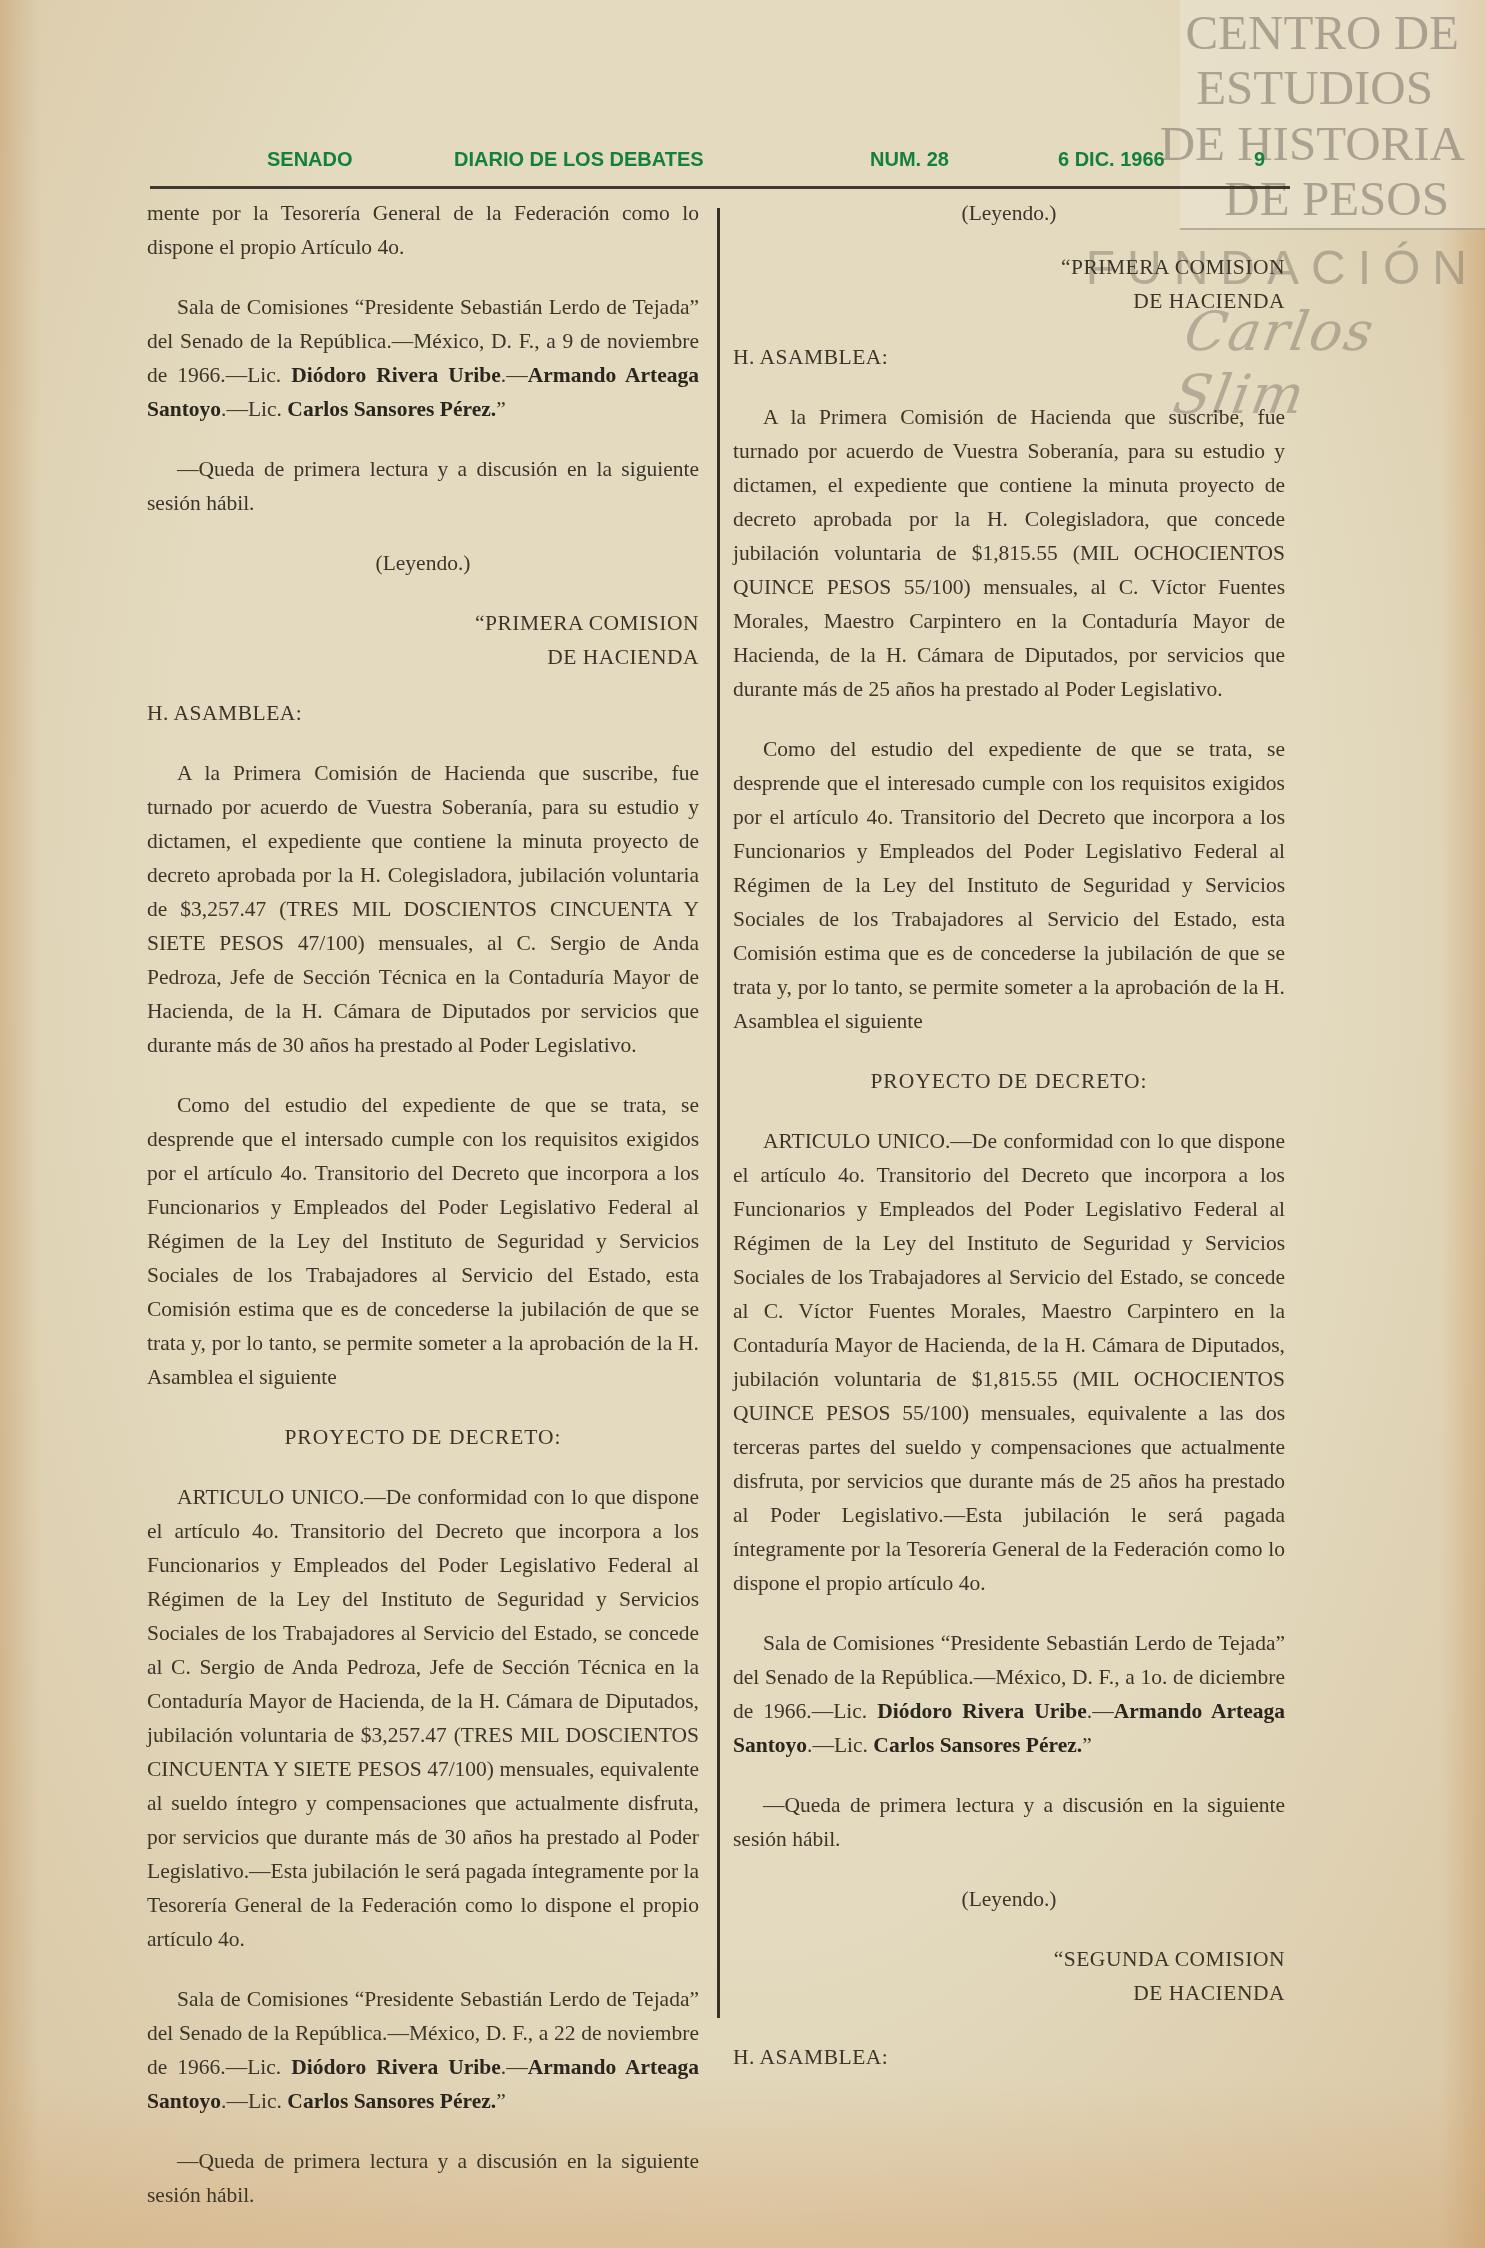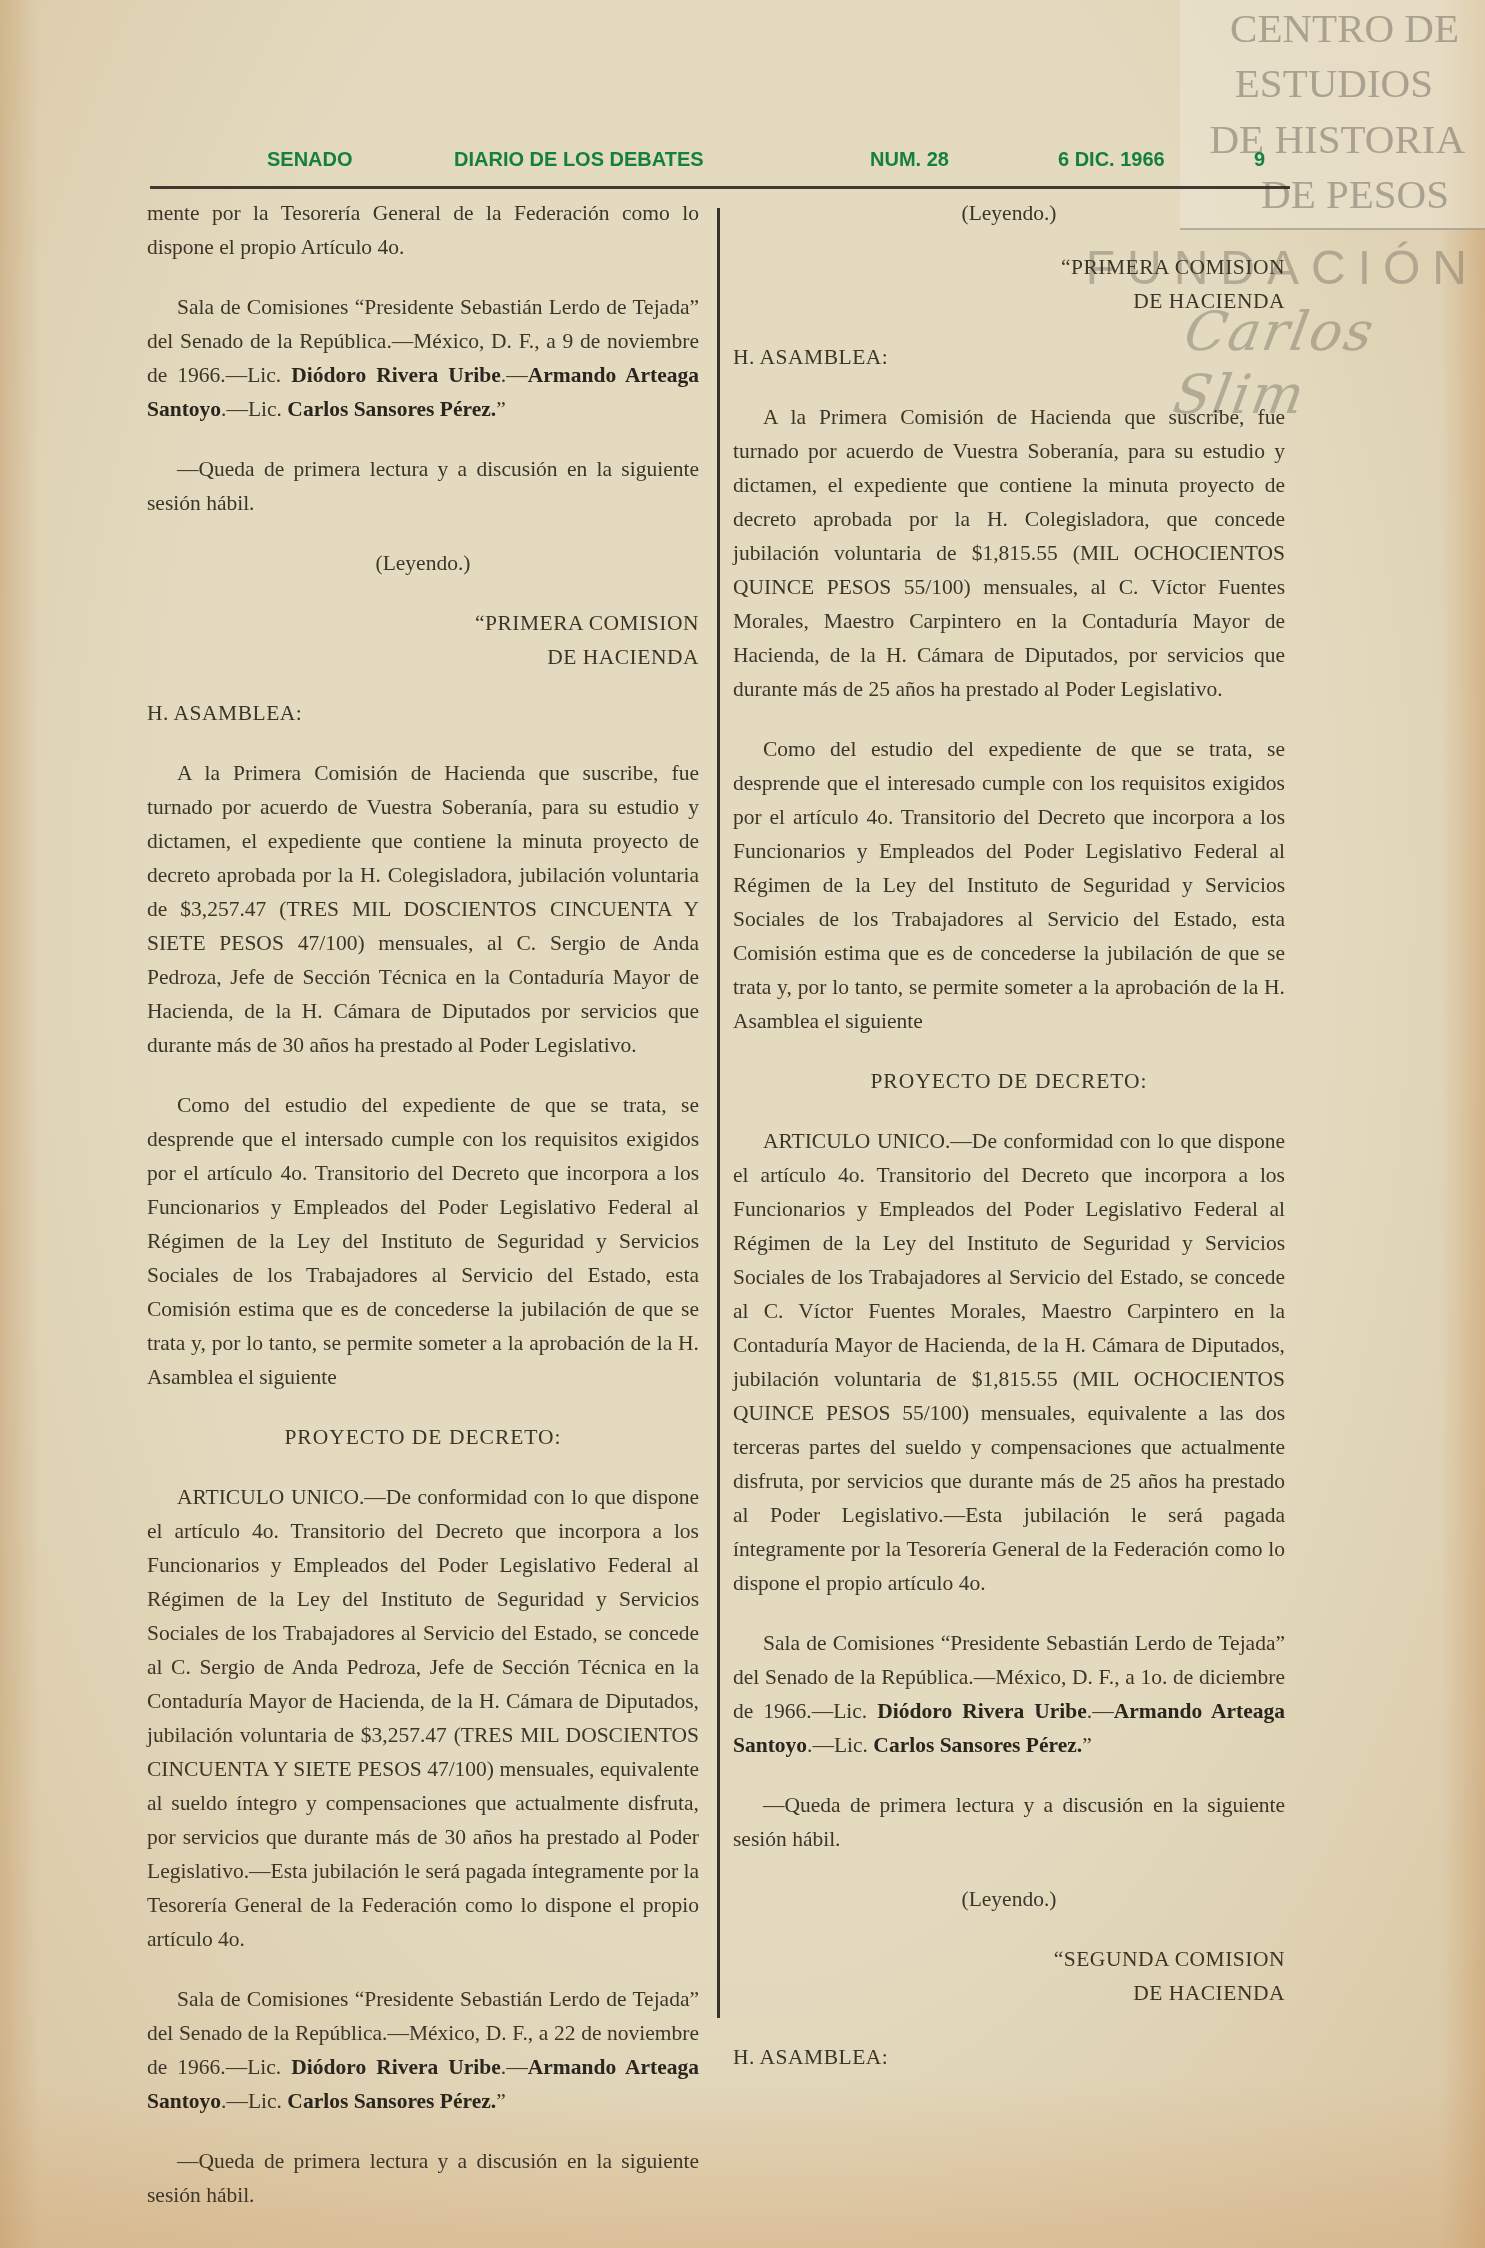--- a/index.html
+++ b/index.html
@@ -19,21 +19,21 @@
   }
   
   .watermark { position: absolute; right: 0; top: 0; width: 305px; height: 380px; pointer-events: none; }
   .wm-block {
     position: absolute; left: 0; top: 0; width: 305px; height: 228px;
     background: rgba(236,230,212,0.55);
     border-bottom: 2px solid rgba(140,130,115,0.55);
   }
   .wm-line {
     position: absolute; right: 18px; font-family: "Liberation Serif", serif;
-    font-size: 41px; color: rgba(120,112,100,0.55); letter-spacing: 0px; white-space: nowrap;
+    font-size: 49px; color: rgba(120,112,100,0.55); letter-spacing: 0px; white-space: nowrap;
   }
   .wm-l1 { top: 4px; right: 26px; }
   .wm-l2 { top: 59px; right: 52px; }
   .wm-l3 { top: 115px; right: 20px; margin-left: 16px; }
   .wm-l4 { top: 170px; right: 36px; }
   .wm-fund {
     position: absolute; top: 240px; right: 6px; font-family: Liberation Sans, sans-serif;
     font-size: 48px; color: rgba(120,112,100,0.45); letter-spacing: 12px; font-weight: 300;
   }
   .wm-sign {

